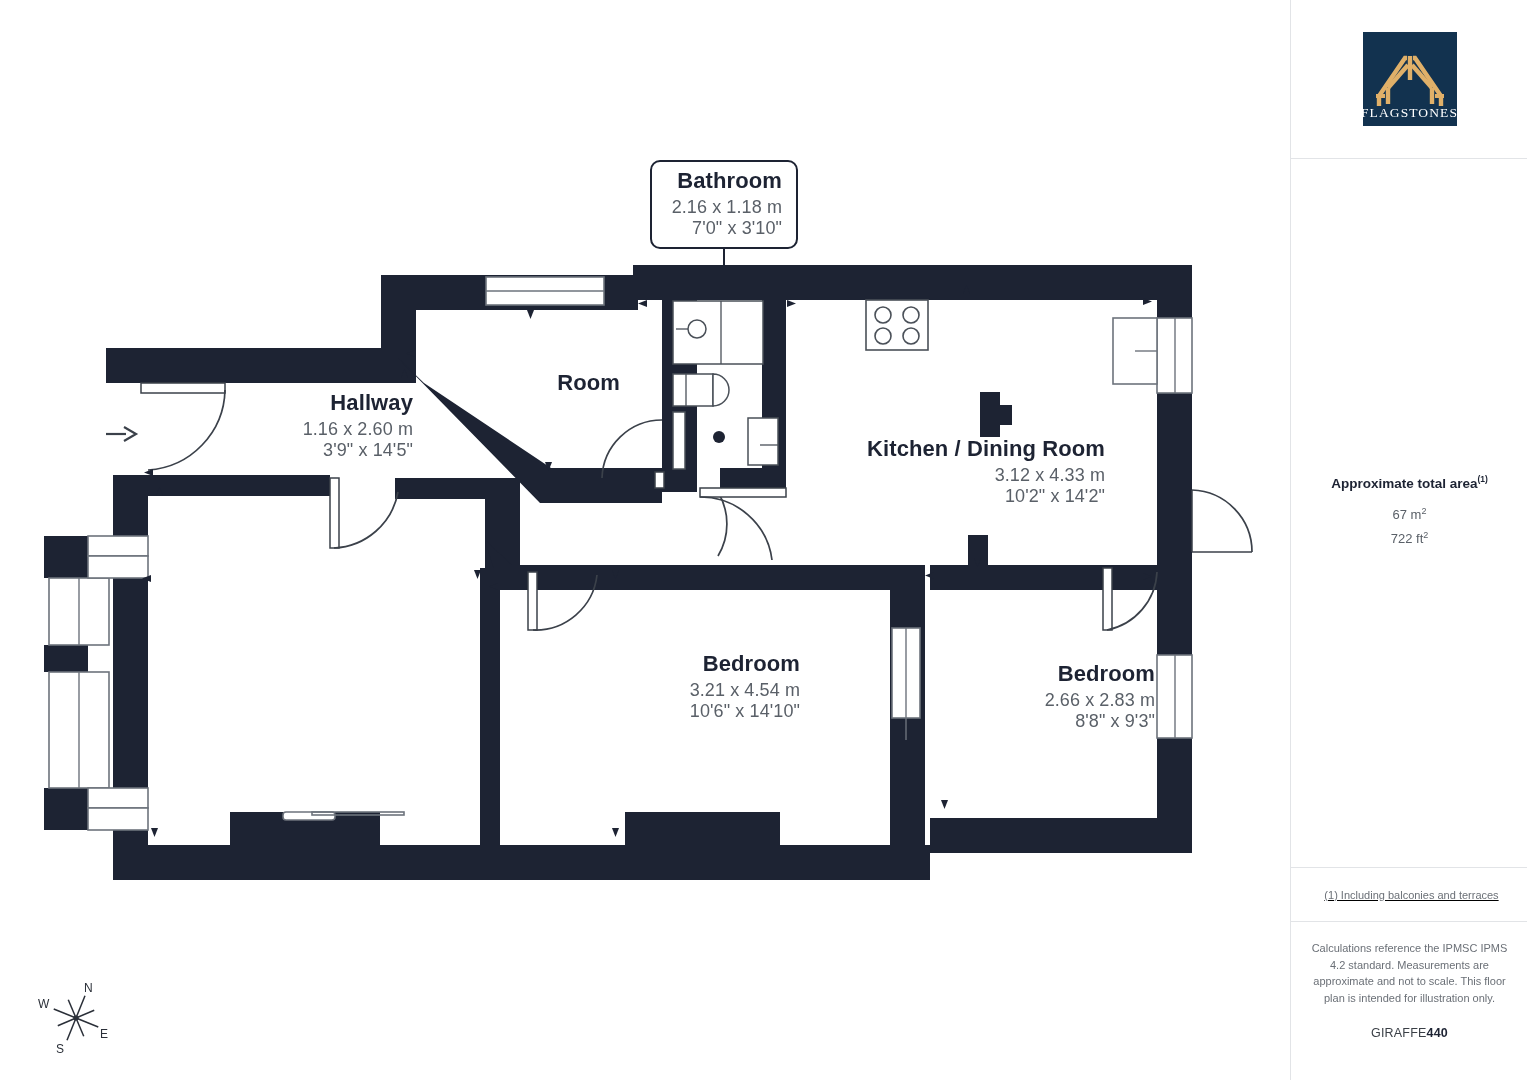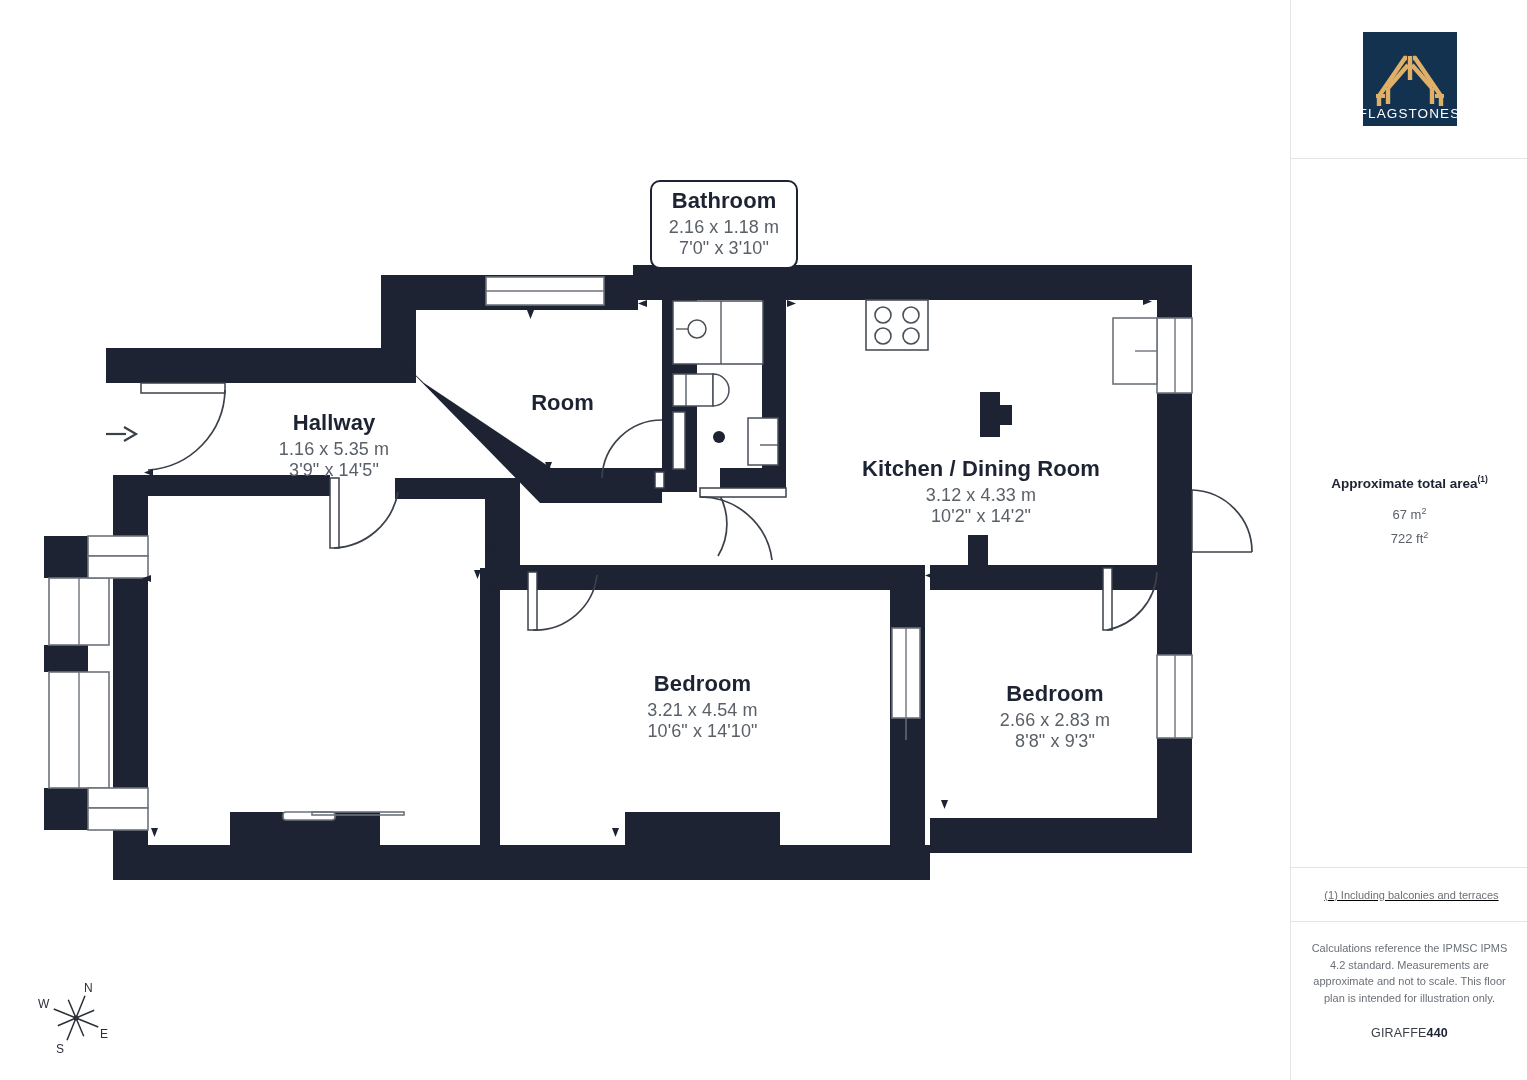--- a/index.html
+++ b/index.html
@@ -22,24 +22,23 @@
     position: absolute;
     left: 0; top: 0;
     width: 1290px; height: 1080px;
     background: #ffffff;
   }
   #planSvg { position: absolute; left: 0; top: 0; }
 
   
   .room-label {
     position: absolute;
-    text-align: center;
+    text-align: right;
     white-space: nowrap;
     line-height: 1.0;
-    margin-top: 20px;
   }
   .room-label .rl-name {
     font-size: 22px;
     font-weight: bold;
     color: #1d2333;
     letter-spacing: 0.1px;
     display: block;
     margin-bottom: 6px;
   }
   .room-label .rl-m,
@@ -86,21 +85,21 @@
   #logoBox {
     width: 94px; height: 94px;
     background: #12324f;
     position: relative;
     display: flex; flex-direction: column;
     align-items: center; justify-content: flex-end;
   }
   #logoBox .logo-mark { position: absolute; left: 0; top: 2px; }
   #logoBox .logo-word {
     position: relative;
-    font-family: Liberation Sans, sans-serif;
+    font-family: Liberation Serif, serif;
     color: #ffffff;
     font-size: 13.5px;
     letter-spacing: 1.1px;
     margin-bottom: 5px;
     z-index: 2;
   }
 
   #areaCell {
     position: absolute; left: 0; top: 159px;
     width: 237px; height: 708px;
@@ -338,21 +337,21 @@
       <span class="rl-m">2.16 x 1.18 m</span>
       <span class="rl-ft">7'0" x 3'10"</span>
     </div>
 
     <div class="room-label" style="left:505px; top:372px; width:115px;">
       <span class="rl-name">Room</span>
     </div>
 
     <div class="room-label" style="left:255px; top:392px; width:158px;">
       <span class="rl-name">Hallway</span>
-      <span class="rl-m">1.16 x 5.35 m</span>
+      <span class="rl-m">1.16 x 2.60 m</span>
       <span class="rl-ft">3'9" x 14'5"</span>
     </div>
 
     <div class="room-label" style="left:857px; top:438px; width:248px;">
       <span class="rl-name">Kitchen / Dining Room</span>
       <span class="rl-m">3.12 x 4.33 m</span>
       <span class="rl-ft">10'2" x 14'2"</span>
     </div>
 
 

